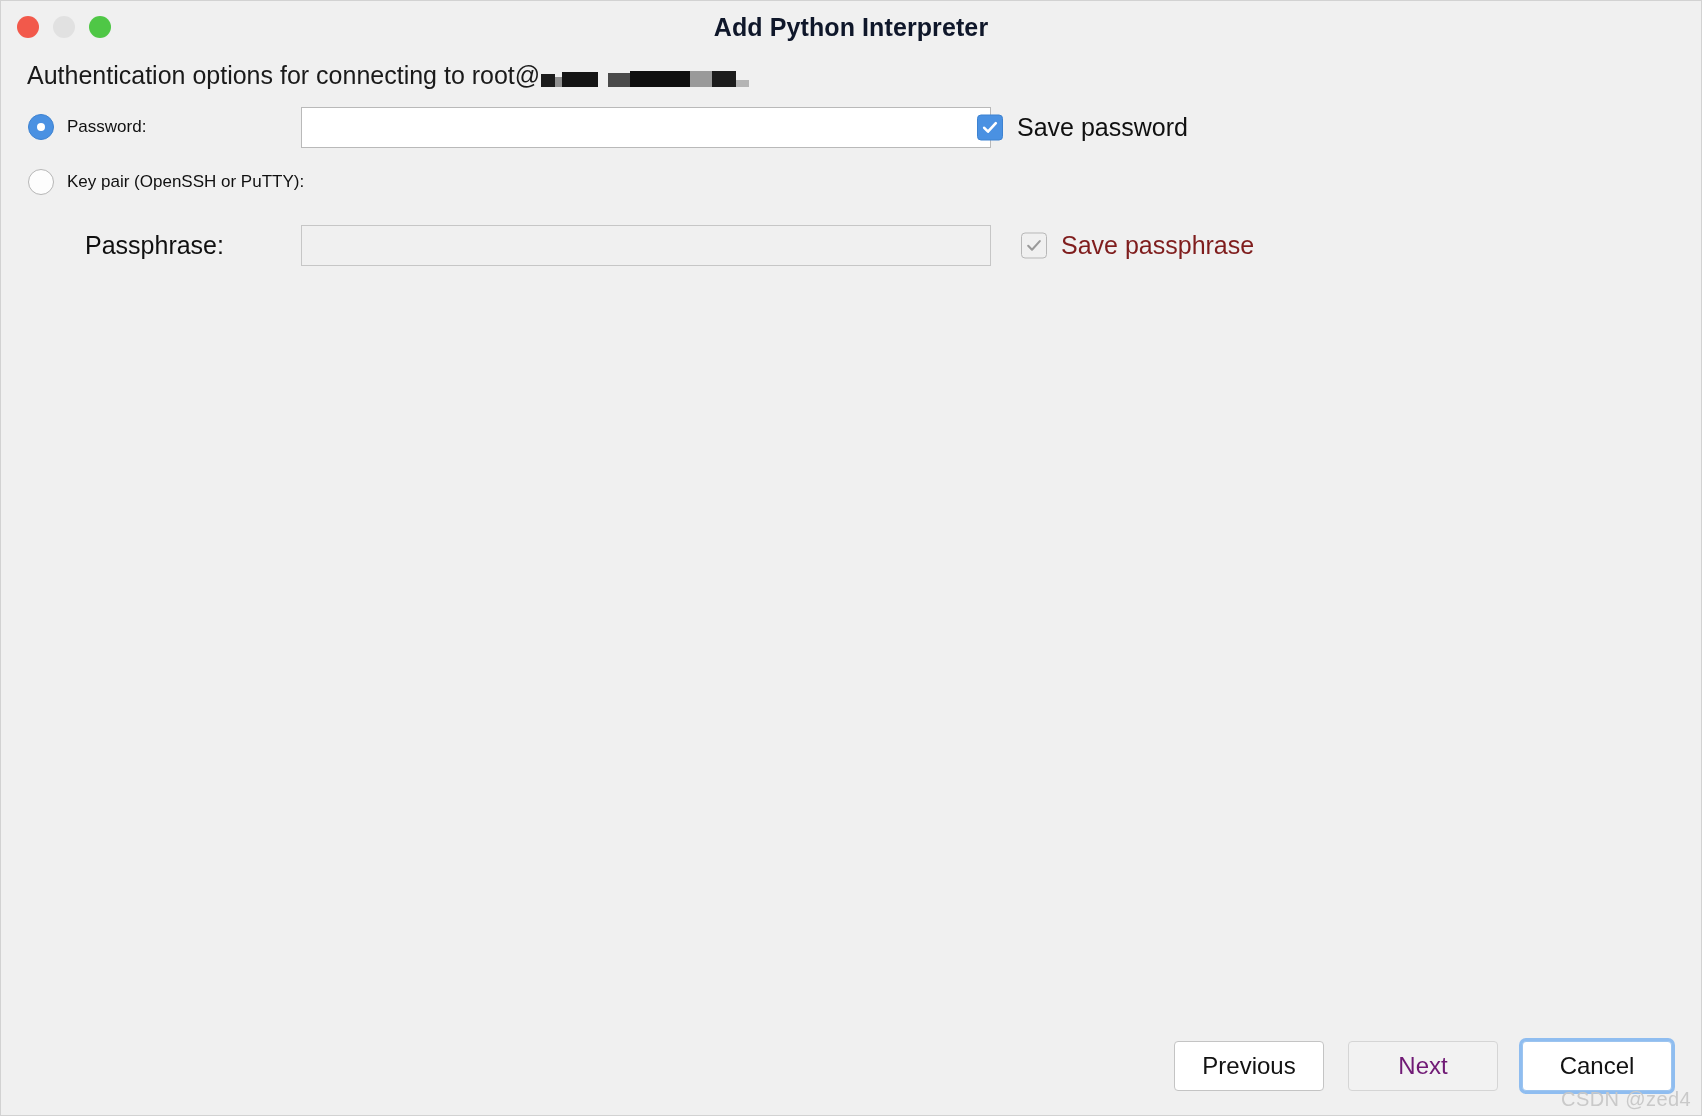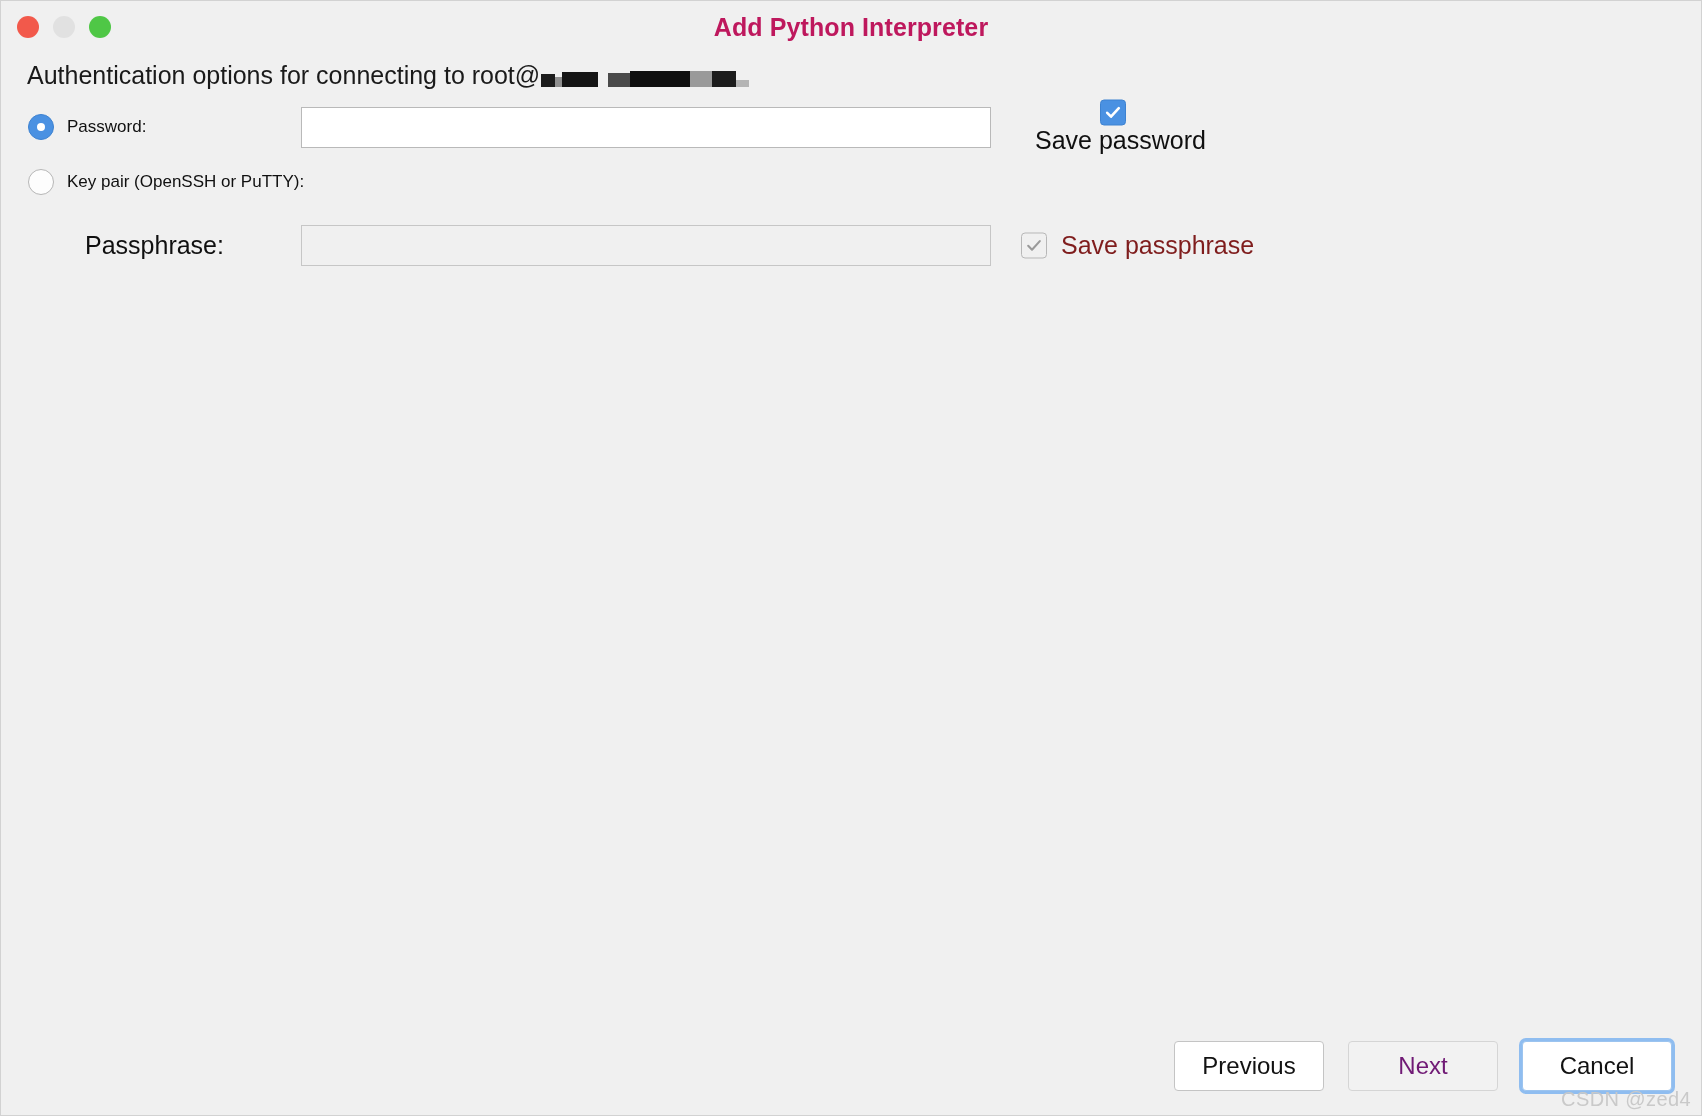--- a/index.html
+++ b/index.html
@@ -50,21 +50,21 @@
   .light.zoom   { background: #4fc746; }
 
   .window-title {
     position: absolute;
     left: 0;
     right: 0;
     top: 12px;
     text-align: center;
     font-size: 25px;
     font-weight: bold;
-    color: #be185d;
+    color: #0f172a;
     letter-spacing: 0.1px;
   }
 
   
   .content {
     position: relative;
     padding: 0 28px;
   }
 
   .subtitle-row {
@@ -203,21 +203,21 @@
     border: none;
     padding: 0;
   }
 
   
   .check-wrap {
     position: absolute;
     display: flex;
     align-items: center;
   }
-  .check-savepw   { left: 1020px; top: 50%; transform: translateY(-50%); flex-direction: column; }
+  .check-savepw   { left: 976px; top: 50%; transform: translateY(-50%); }
   .check-savepp   { left: 1020px; top: 50%; transform: translateY(-50%); }
 
   .checkbox {
     width: 26px;
     height: 26px;
     box-sizing: border-box;
     border-radius: 4px;
     position: relative;
     flex: 0 0 auto;
     display: flex;

